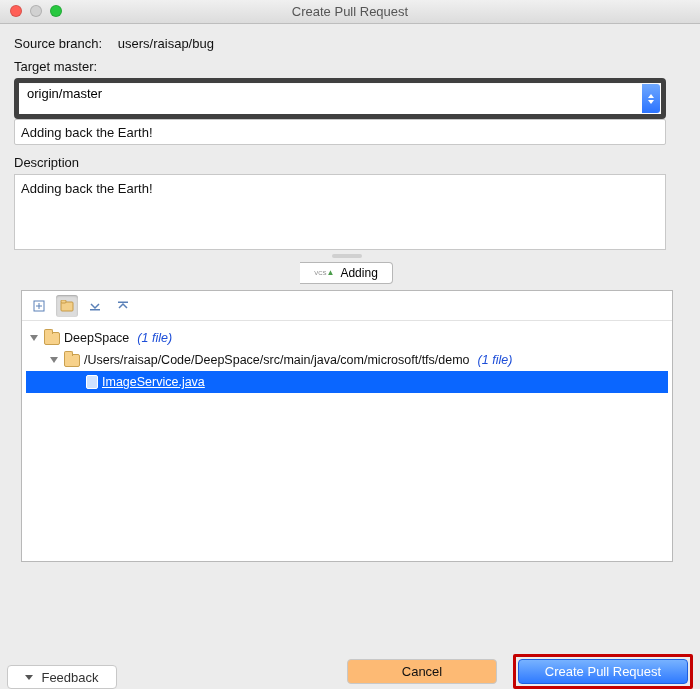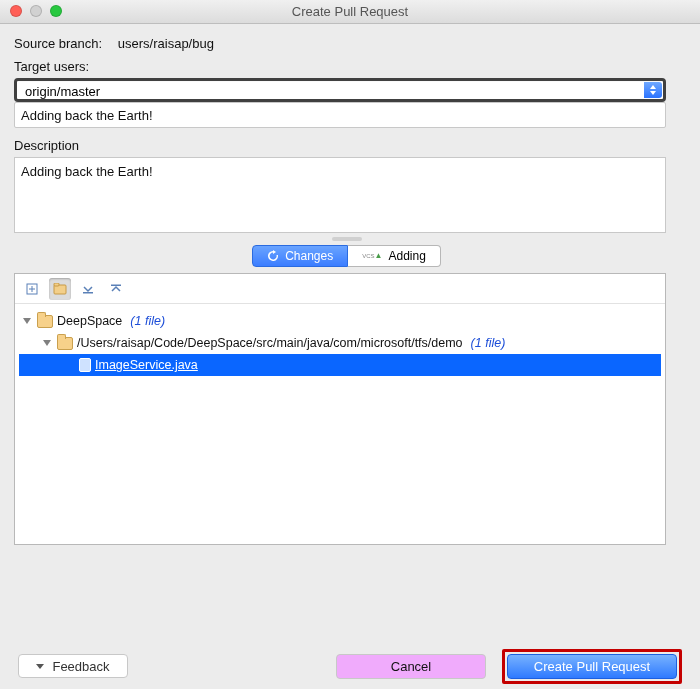--- a/index.html
+++ b/index.html
@@ -39,23 +39,23 @@
 
   
   .form-area { padding: 12px 21px 0 14px; }
   .row-line { margin-bottom: 8px; color:#111; }
   .row-line .lab { display:inline-block; }
   .row-line .val { margin-left:12px; color:#111; }
 
   .select {
     position: relative;
     width: 652px;
-    height: 24px;
+    height: 41px;
     background:#fff;
-    border:3px solid #404040;
+    border:5px solid #404040;
     border-radius:4px;
     padding: 4px 28px 4px 8px;
     line-height: 14px;
     box-shadow: inset 0 1px 0 rgba(0,0,0,.02);
   }
   .select-spinner {
     position:absolute; right:1px; top:1px; bottom:1px;
     width:18px;
     border-radius:0 3px 3px 0;
     background: linear-gradient(#6fa8ff,#2b73ff);
@@ -104,21 +104,21 @@
   .pill.active{
     background: linear-gradient(#6aa4ff,#3b7dff);
     color:#fff; border-color:#2a6be0;
   }
   .pill .ico{ display:inline-flex; }
 
   
   .changes-wrap{
     width:652px; height:272px;
     border:1px solid #b8b8b8; background:#fff;
-    display:flex; flex-direction:column;
+    display:flex; flex-direction:column;margin-left:7px;
   }
   .tool-row{
     height:30px; border-bottom:1px solid #e2e2e2;
     display:flex; align-items:center; gap:6px; padding:0 6px;
   }
   .tool-btn{
     width:22px;height:22px; border-radius:3px;
     display:flex;align-items:center;justify-content:center;
     color:#5a80b7;
   }
@@ -131,31 +131,31 @@
   .caret{ width:0;height:0;border-left:4px solid transparent;border-right:4px solid transparent;border-top:6px solid #808080; margin-right:2px;}
   .folder-ico{ width:16px;height:13px; background:#f7d18a; border:1px solid #caa04e; border-radius:2px; position:relative;}
   .folder-ico::before{content:"";position:absolute;left:-1px;top:-4px;width:7px;height:4px;background:#f7d18a;border:1px solid #caa04e;border-bottom:none;border-radius:2px 2px 0 0;}
   .file-ico{ width:12px;height:14px;border:1px solid #c8dcff;background:#eaf2ff;border-radius:2px;}
   .tree-row.selected .file-ico{ border-color:#fff; background:#cfe2ff;}
   .hint{ color:#1d4ed8; font-style:italic; margin-left:4px;}
 
   
   .footer{
     position:absolute; left:0; right:0; bottom:0;
-    height:46px; padding:0 18px;
-    display:flex; align-items:center; justify-content:space-between;
+    height:46px; padding:0 7px;
+    display:flex; align-items:flex-end; justify-content:space-between;
   }
   .feedback{
     height:24px; min-width:110px; background:#fff; border:1px solid #c8c8c8;
     border-radius:4px; display:flex; align-items:center; justify-content:center;
     gap:8px; font-size:13px; color:#333; padding:0 12px;
   }
   .btn{
     height:25px; min-width:150px; padding:0 24px;
-    border:1px solid #c8c8c8; background:#f0abfc; border-radius:4px;
+    border:1px solid #c8c8c8; background:#fdba74; border-radius:4px;
     font-size:13px; color:#111;
   }
   .btn.primary{
     background:linear-gradient(#77b2ff,#2f7aff);
     border:1px solid #1c5fe0; color:#fff;
     min-width:170px;
   }
   .highlight-ring{
     border:3px solid #c40000; padding:2px; border-radius:2px;
   }
@@ -173,45 +173,37 @@
   <span>Create Pull Request</span>
 </div>
 
 <div class="form-area">
 
   <div class="row-line">
     <span class="lab">Source branch:</span>
     <span class="val">users/raisap/bug</span>
   </div>
 
-  <div class="row-line" style="margin-bottom:4px">Target users:</div>
+  <div class="row-line" style="margin-bottom:4px">Target master:</div>
   <div class="select">
     <span>origin/master</span>
     <div class="select-spinner"></div>
   </div>
 
   <input class="text-input" value="Adding back the Earth!" style="">
 
   <div class="label" style="margin-top:10px">Description</div>
   <textarea class="desc-box" style="">Adding back the Earth!</textarea>
 
   <div class="split-handle">
       <span></span>
     </div>
 
   
   <div class="pill-tabs">
-    <div class="pill left active">
-      <span class="ico">
-        <svg width="12" height="12" viewBox="0 0 12 12">
-            <path d="M6 1a5 5 0 1 0 4.9 4H9.5A3.5 3.5 0 1 1 6 2.5V4l3-2-3-2v1z" fill="#fff"></path>
-          </svg>
-      </span>
-      <span>Changes</span>
-    </div>
     <div class="pill right">
       <span class="ico" style="font-size:8px;color:#4a9c4a;line-height:8px;text-align:center">
         <span style="display:block;font-size:6px;color:#888">VCS</span>▲
       </span>
       <span>Adding</span>
     </div>
   </div>
 
   
   <div class="changes-wrap">

